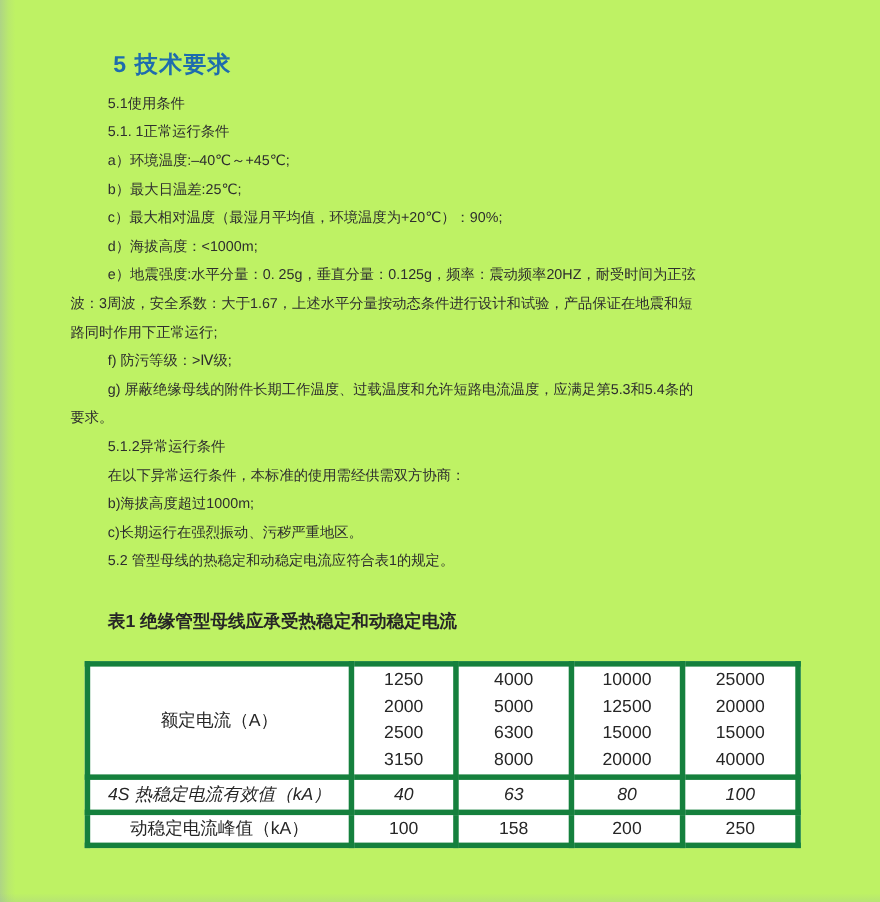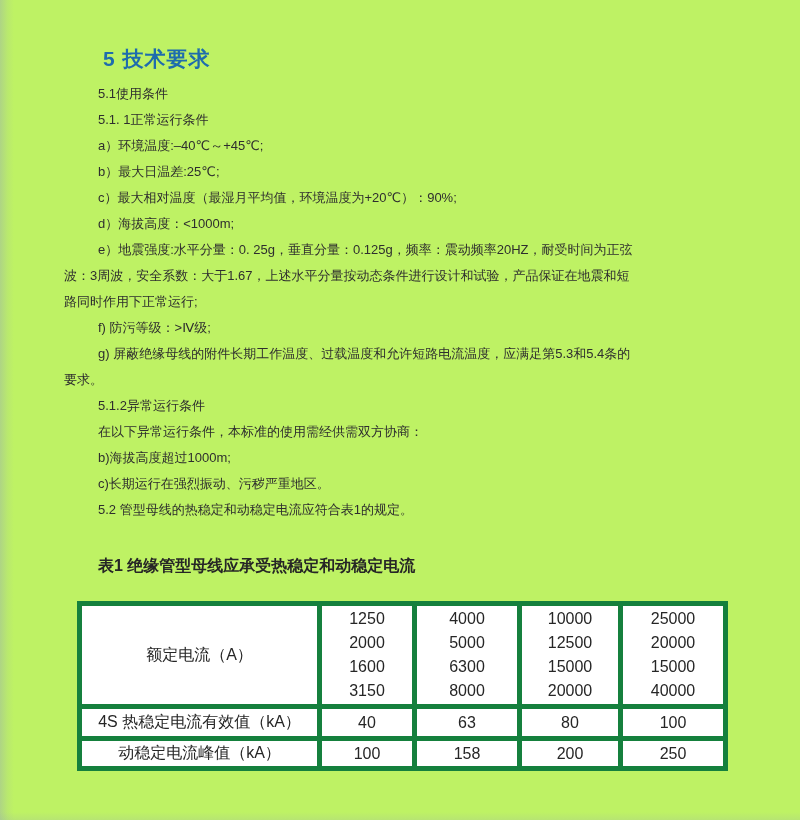--- a/index.html
+++ b/index.html
@@ -67,21 +67,21 @@
   table.spec td {
     border: 5px solid #15803d;
     text-align: center;
     vertical-align: middle;
     font-size: 16px;
     color: #262626;
     padding: 0;
   }
   tr.rated-row td { height: 98px; }
   td.stack div { line-height: 24px; }
-  tr.data-row-1 td { height: 27px; }
+  tr.data-row-1 td { height: 27px; font-style: italic; }
   tr.data-row-2 td { height: 25px; text-align: center; }
   tr.note-row td {
     height: 25px;
     text-align: left;
     padding-left: 21px;
     white-space: nowrap;
   }
 </style>
 </head>
 <body>
@@ -122,21 +122,21 @@
         <col style="width:105px">
         <col style="width:101px">
         <col style="width:105px">
       </colgroup>
       <tbody>
         <tr class="rated-row">
           <td>额定电流（A）</td>
           <td class="stack">
             <div>1250</div>
             <div>2000</div>
-            <div>1600</div>
+            <div>2500</div>
             <div>3150</div>
           </td>
           <td class="stack">
             <div>4000</div>
             <div>5000</div>
             <div>6300</div>
             <div>8000</div>
           </td>
           <td class="stack">
             <div>10000</div>

